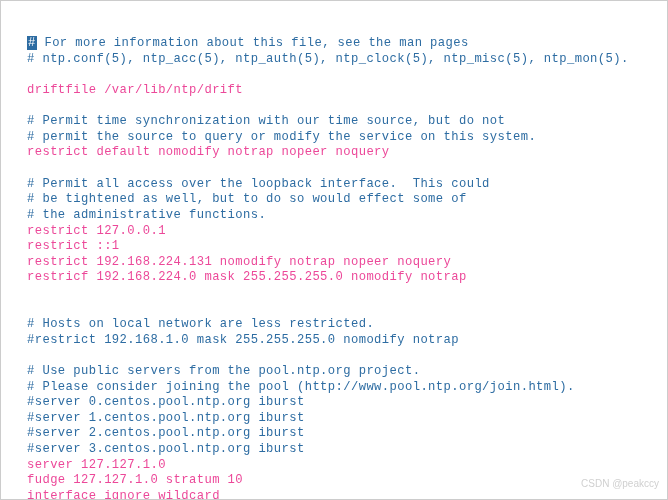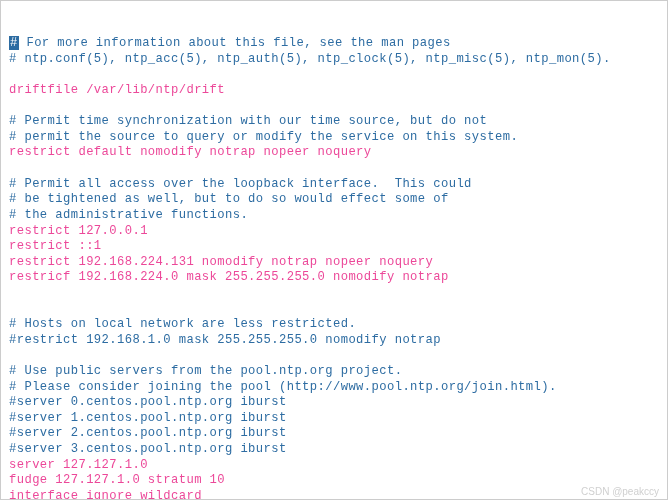--- a/index.html
+++ b/index.html
@@ -5,41 +5,41 @@
   html, body {
     margin: 0;
     padding: 0;
     background: #fff;
   }
   .frame {
     box-sizing: border-box;
     width: 668px;
     height: 500px;
     border: 1px solid #ccc;
-    padding: 4px 8px 4px 8px;
+    padding: 4px 8px 4px 26px;
     font-family: "Courier New", Courier, monospace;
     font-size: 12.2px;
     line-height: 1.28;
     white-space: pre;
     overflow: hidden;
     position: relative;
     color: #000;
     letter-spacing: 0.4px;
   }
   .comment { color: #2d6ca2; }
   .code    { color: #ec4899; }
   .hl {
     background: #2d6ca2;
     color: #fff;
     padding: 0 1px;
   }
   .watermark {
     position: absolute;
     right: 8px;
-    bottom: 0;
+    bottom: 8px;
     font-family: Arial, sans-serif;
     font-size: 10px;
     color: #d0d0d0;
     letter-spacing: 0;
   }
 </style>
 </head>
 <body>
 
 <div class="frame">

